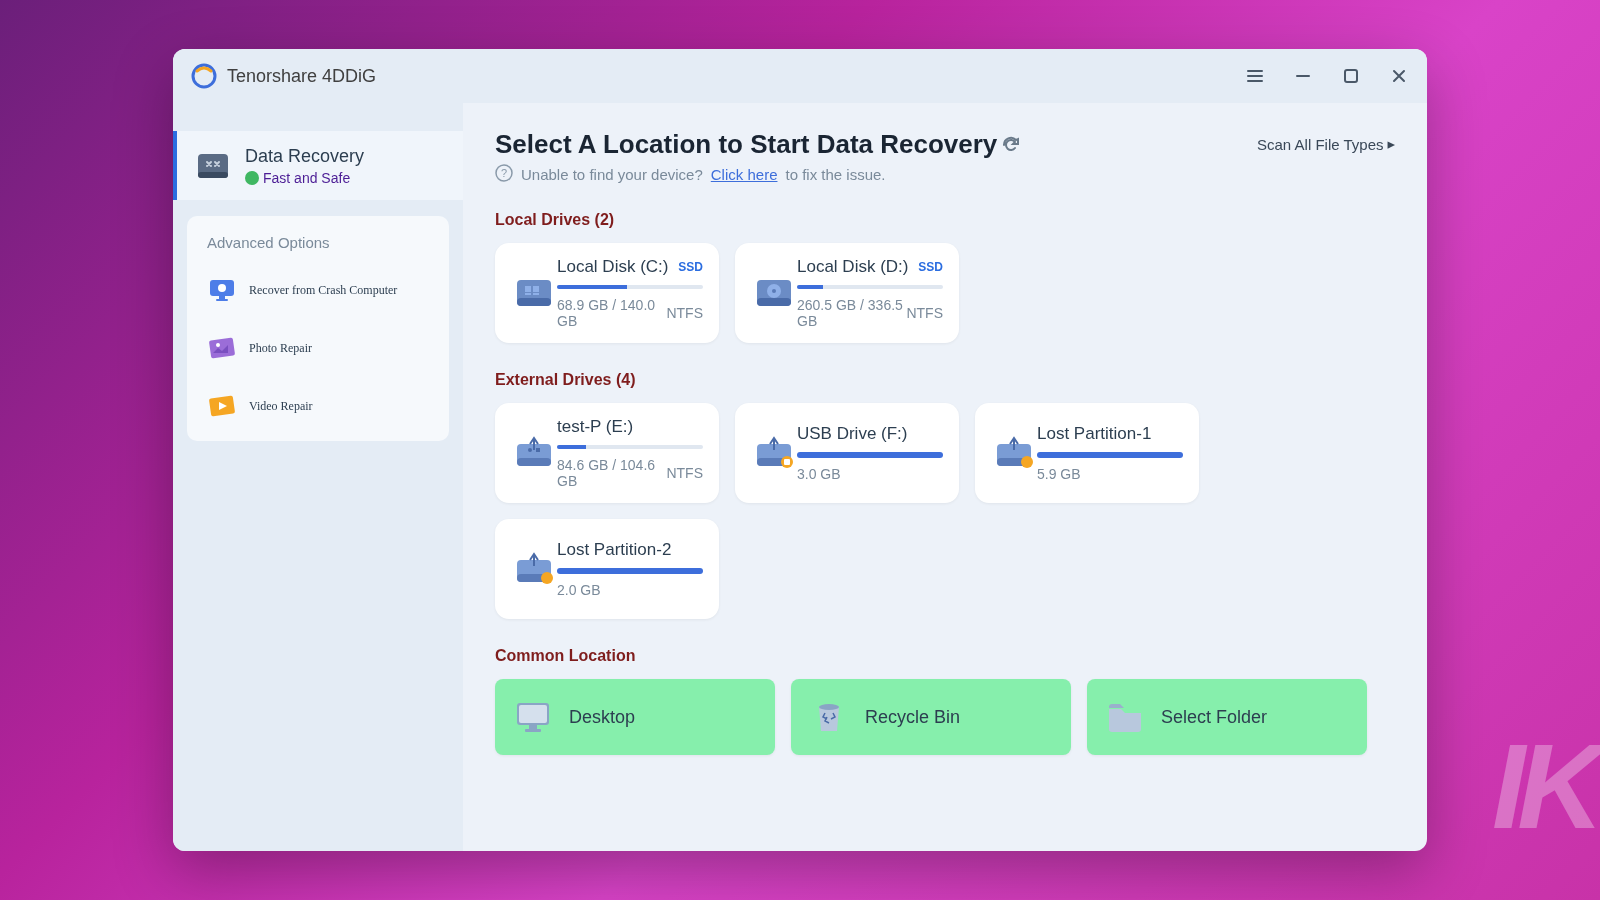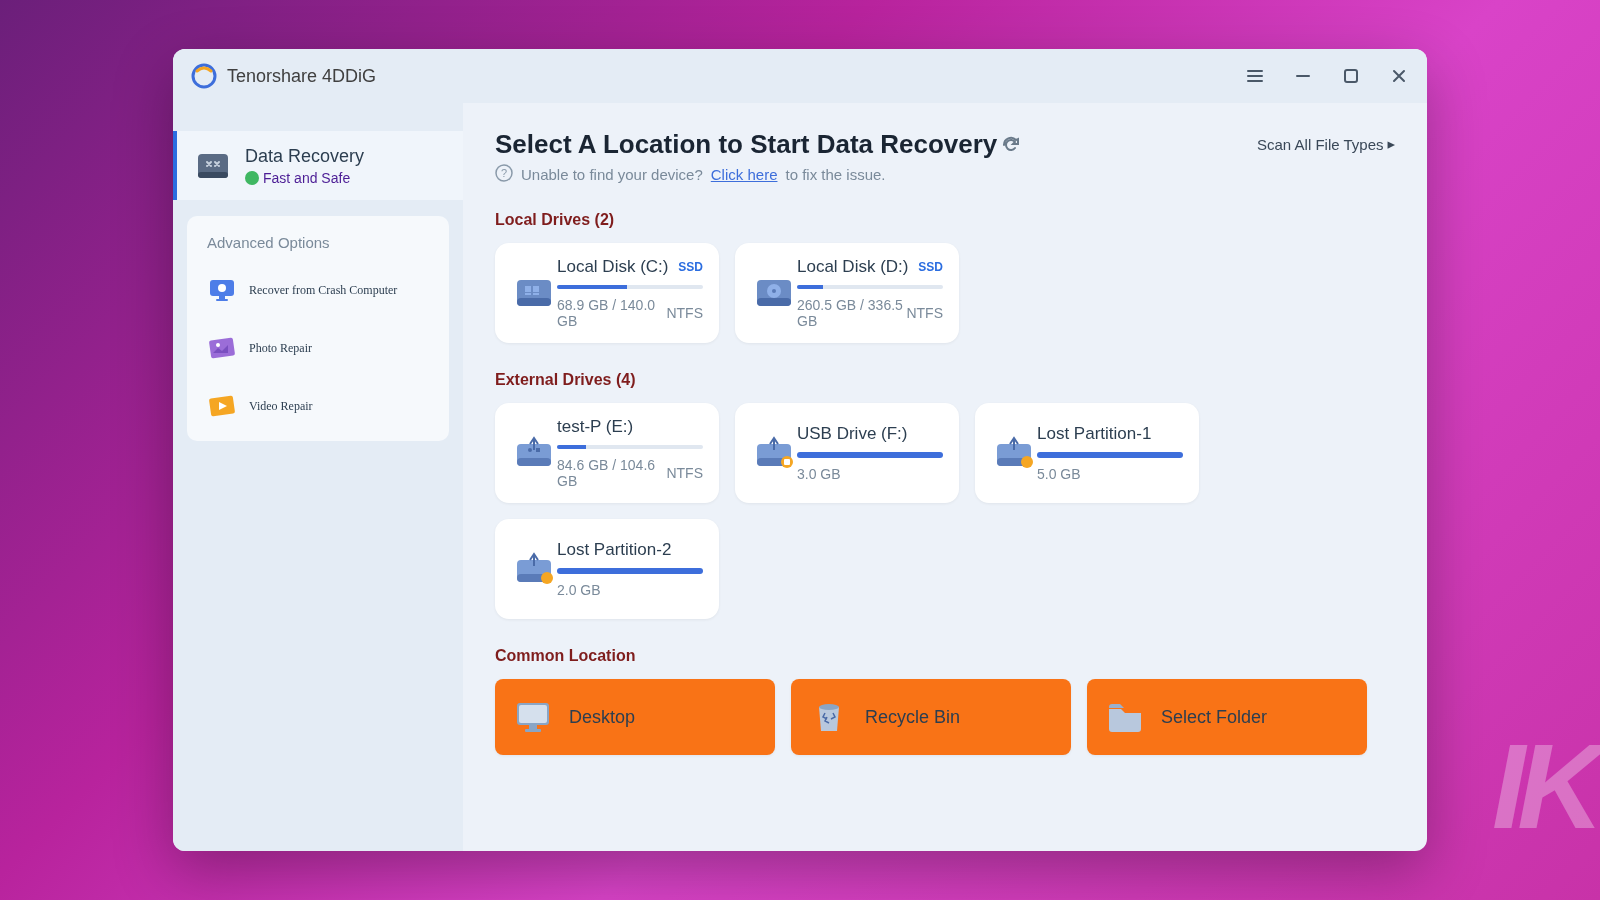--- a/index.html
+++ b/index.html
@@ -37,21 +37,21 @@
 .cards { display: flex; flex-wrap: wrap; gap: 16px; margin-bottom: 28px; }
 .card { width: 224px; height: 100px; background: #fff; border-radius: 14px; padding: 14px 16px; display: flex; gap: 0; cursor: pointer; box-shadow: 0 1px 3px rgba(0,0,0,0.06); }
 .drive-icon { width: 46px; height: 46px; flex-shrink: 0; align-self: center; }
 .card-body { flex: 1; display: flex; flex-direction: column; justify-content: center; }
 .card-top { display: flex; align-items: center; justify-content: space-between; margin-bottom: 8px; }
 .drive-name { font-size: 17px; color: #2c3e50; }
 .badge { font-size: 12px; font-weight: 700; color: #2b6de0; }
 .progress { width: 100%; height: 6px; background: #e0e7f0; border-radius: 3px; overflow: hidden; margin-bottom: 8px; }
 .progress-fill { height: 100%; background: #3d6edb; }
 .card-bottom { display: flex; align-items: center; justify-content: space-between; font-size: 14px; color: #7a8a9a; }
-.loc-card { width: 280px; height: 76px; background: #f97316; border-radius: 8px; padding: 14px 16px; display: flex; align-items: center; gap: 14px; cursor: pointer; box-shadow: 0 1px 3px rgba(0,0,0,0.06); }
+.loc-card { width: 280px; height: 76px; background: #86efac; border-radius: 8px; padding: 14px 16px; display: flex; align-items: center; gap: 14px; cursor: pointer; box-shadow: 0 1px 3px rgba(0,0,0,0.06); }
 .loc-icon { width: 44px; height: 44px; flex-shrink: 0; }
 .loc-label { font-size: 18px; color: #2c3e50; }
 .green-dot { width: 14px; height: 14px; background: #3fb762; border-radius: 50%; display: inline-block; }
 </style>
 </head>
 <body>
 
 <div class="window">
   <div class="titlebar">
     <div class="logo-wrap">
@@ -259,21 +259,21 @@
                 <circle cx="36" cy="32" r="6" fill="#f5a623"></circle>
               </svg></span>
           <div class="card-body">
             <div class="card-top">
                 <span class="drive-name">Lost Partition-1</span>
               </div>
             <div class="progress">
                 <div class="progress-fill" style="width:100%"></div>
               </div>
             <div class="card-bottom">
-                <span>5.0 GB</span>
+                <span>5.9 GB</span>
               </div>
           </div>
         </div>
         <div class="card">
           <span class="drive-icon"><svg viewBox="0 0 46 46">
                 <rect x="6" y="14" width="34" height="22" rx="4" fill="#7a9cd5"></rect>
                 <rect x="6" y="28" width="34" height="8" rx="4" fill="#5a7bb8"></rect>
                 <path d="M23 8v12M19 14l4-6 4 6" stroke="#4a6ba8" stroke-width="2" fill="none"></path>
                 <circle cx="36" cy="32" r="6" fill="#f5a623"></circle>
               </svg></span>

